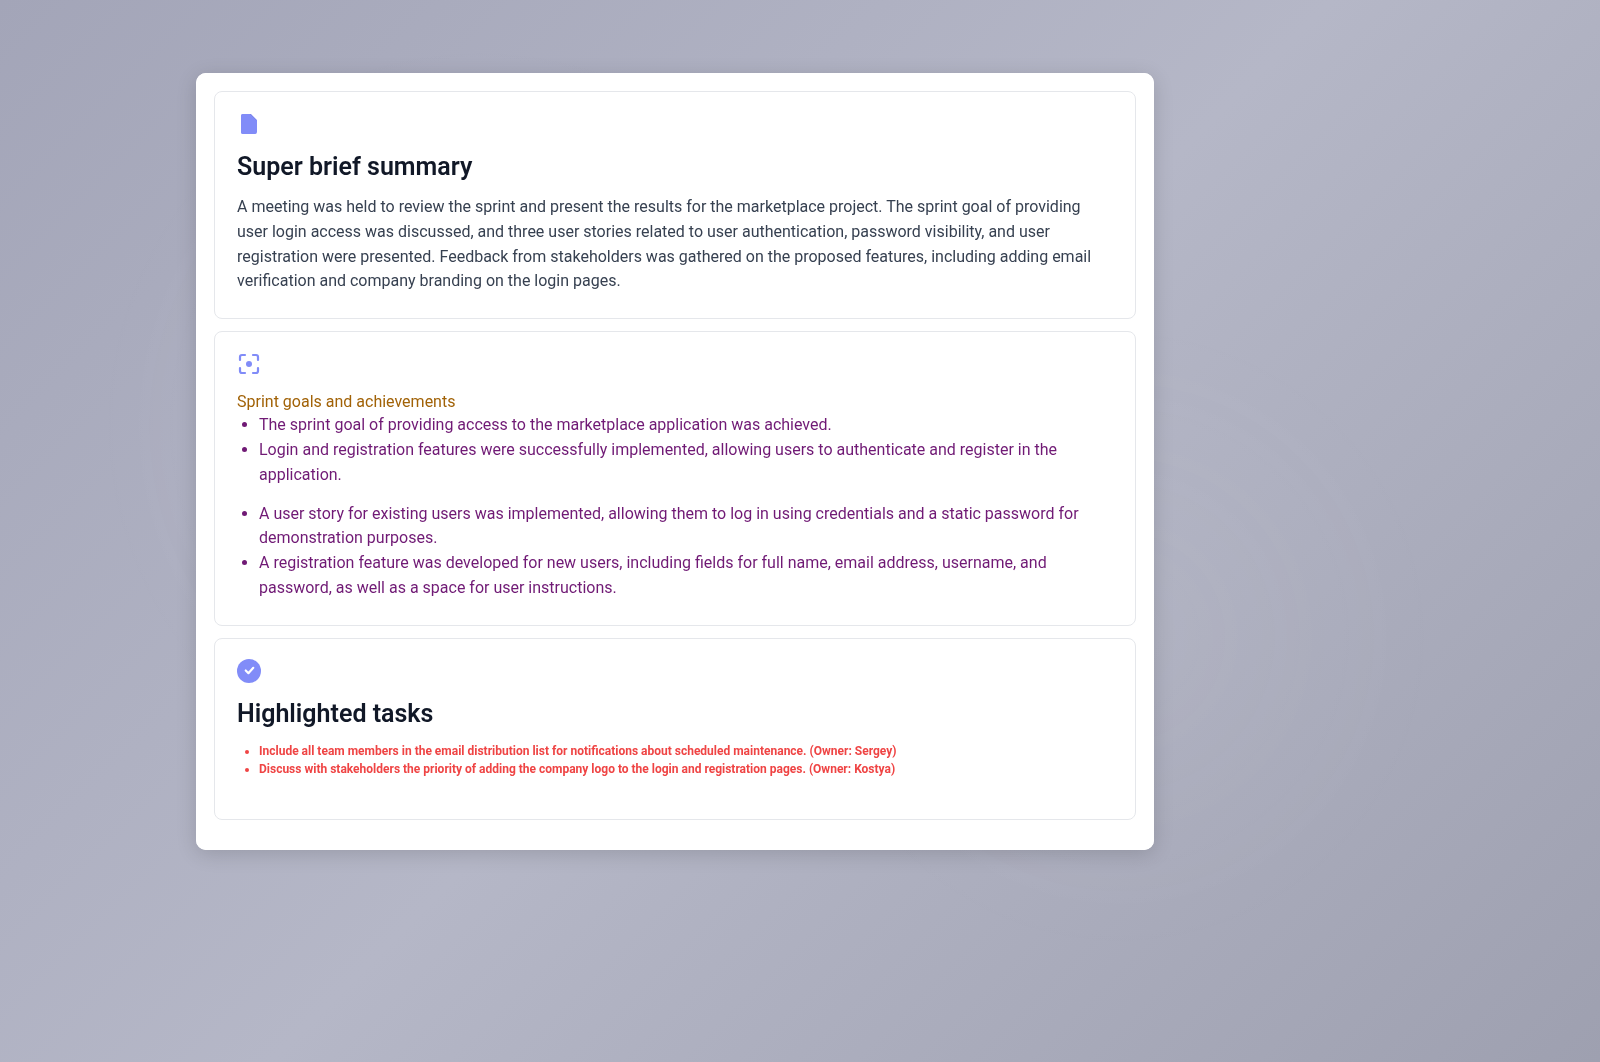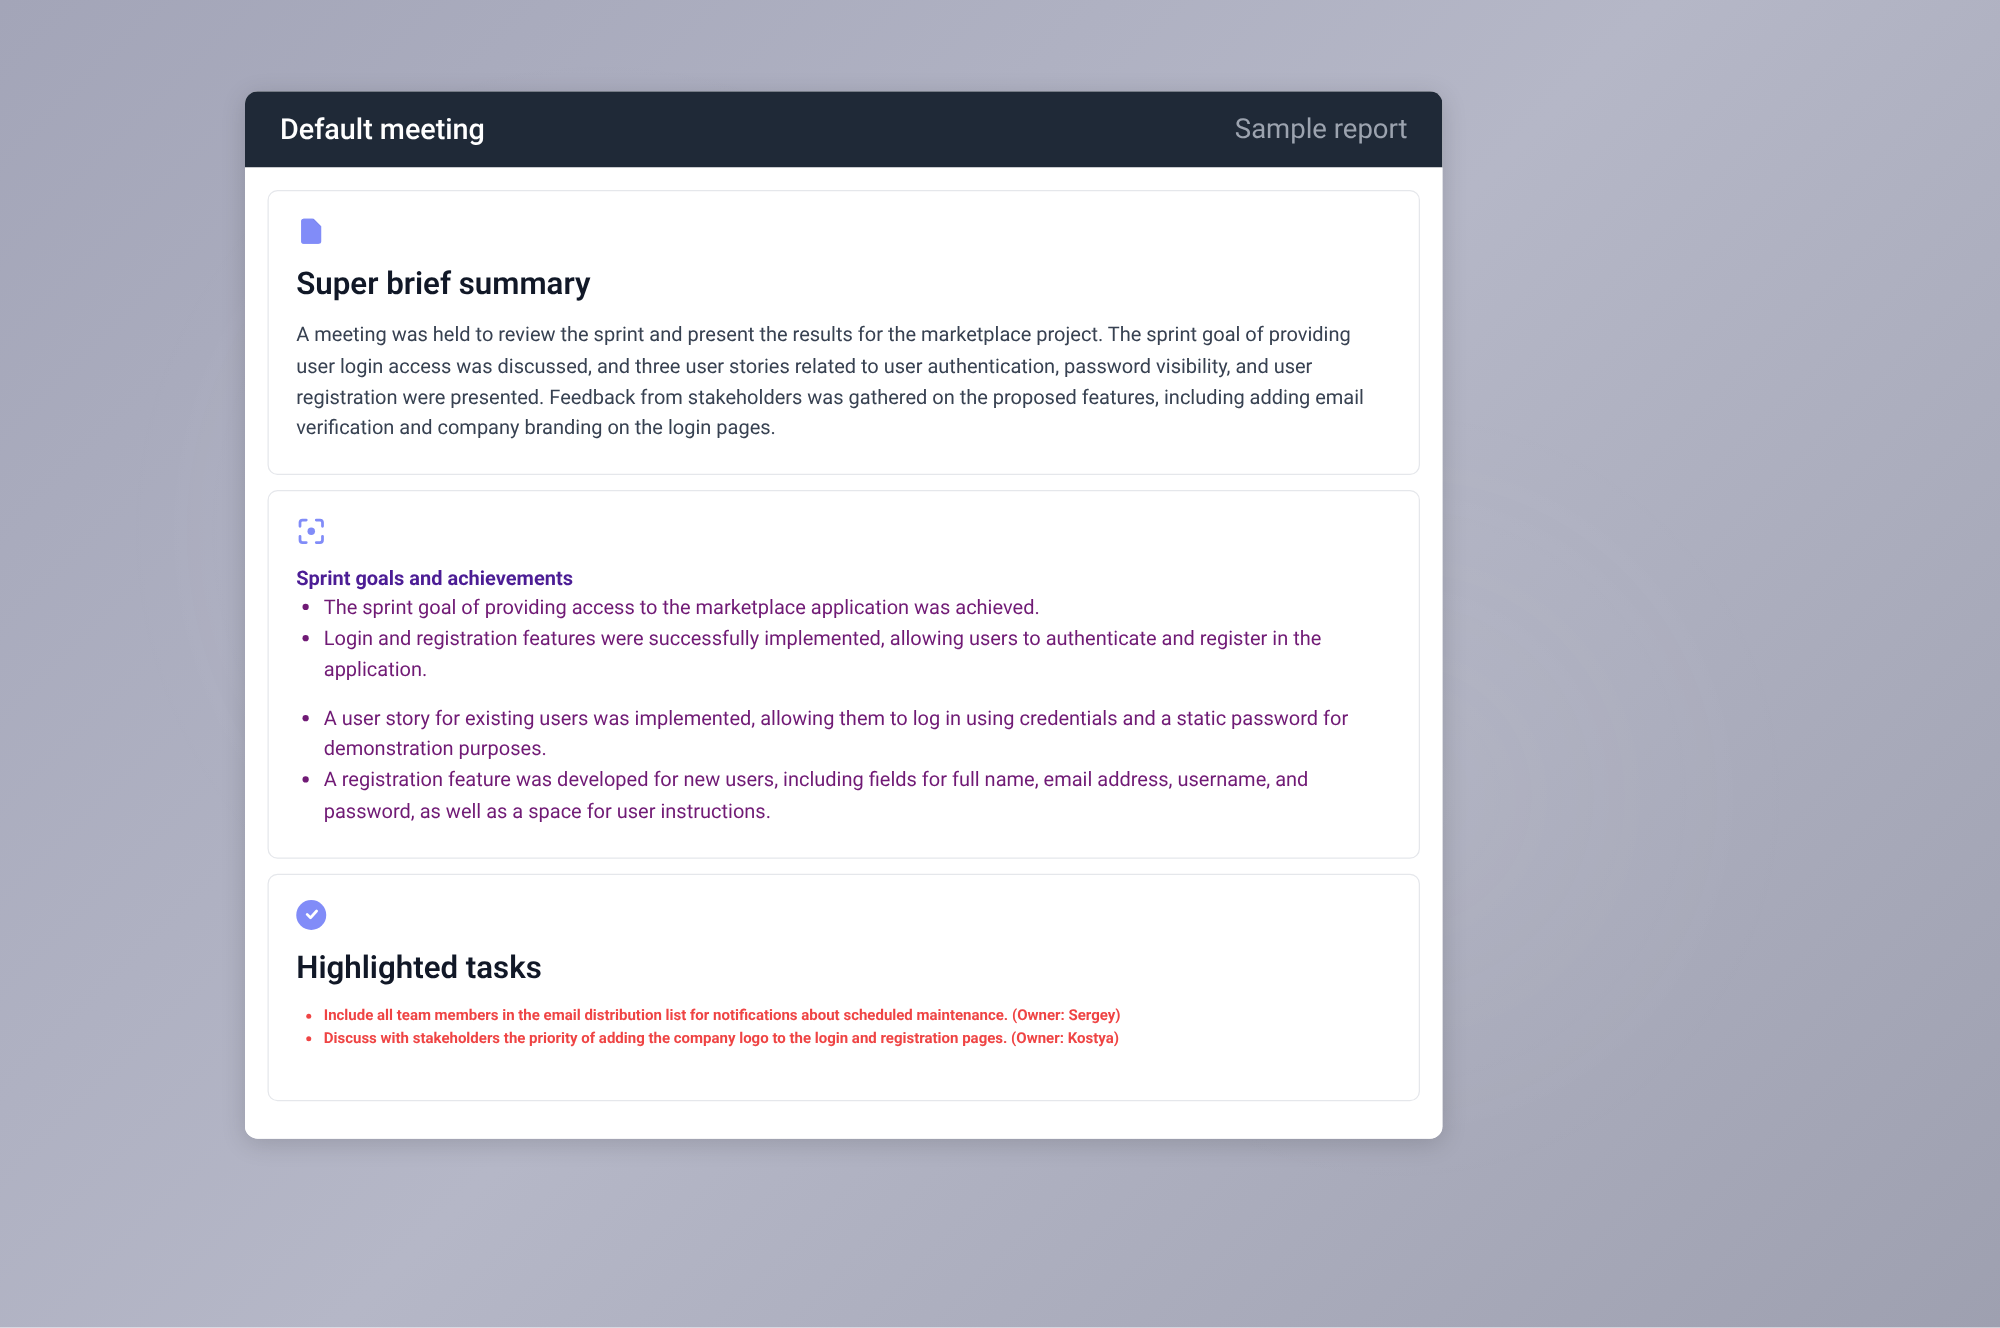--- a/index.html
+++ b/index.html
@@ -96,22 +96,22 @@
       line-height: 1.55;
       color: #374151;
     }
     
     .topic-section {
       margin-bottom: 14px;
     }
     
     .topic-heading {
       font-size: 16px;
-      font-weight: 700;
-      color: #4c1d95;
+      font-weight: 400;
+      color: #a16207;
       margin-bottom: 2px;
     }
     
     .topic-list {
       list-style: disc;
       padding-left: 22px;
     }
     
     .topic-list li {
       font-size: 16px;
@@ -146,24 +146,20 @@
     .check-badge svg {
       width: 13px;
       height: 13px;
     }
   </style>
 </head>
 <body>
 
 <div class="report-container">
 
-  <div class="report-header">
-    <div class="report-title">Default meeting</div>
-    <div class="report-subtitle">Sample report</div>
-  </div>
 
   <div class="report-body">
 
     <div class="card">
       <div class="card-icon">
         <svg viewBox="0 0 24 24" fill="currentColor">
           <path d="M14 2H6a2 2 0 0 0-2 2v16a2 2 0 0 0 2 2h12a2 2 0 0 0 2-2V8l-6-6z M14 2v6h6" stroke="currentColor" stroke-width="0" fill="currentColor"></path>
           <path d="M13 2v6h6l-6-6z" fill="#6366a0" opacity="0.7"></path>
           <path d="M6 2h7l6 6v12a2 2 0 0 1-2 2H6a2 2 0 0 1-2-2V4a2 2 0 0 1 2-2z" fill="currentColor"></path>
         </svg>

